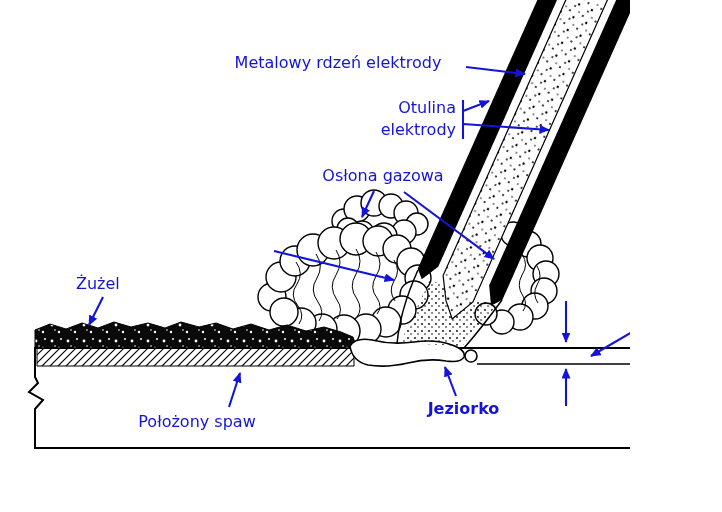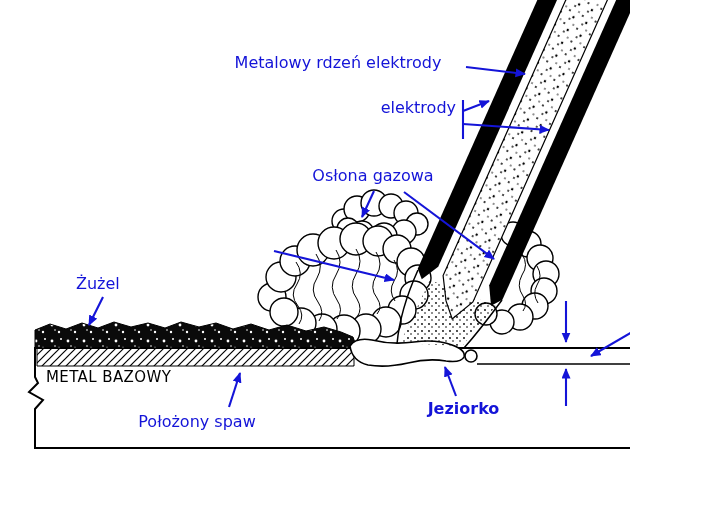--- a/index.html
+++ b/index.html
@@ -159,28 +159,28 @@
       <path d="M456,396 L445,367" marker-end="url(#ah)"></path>
       <path d="M632,332 L591,356" marker-end="url(#ah)"></path>
       <path d="M566,301 L566,342" marker-end="url(#ah)"></path>
       <path d="M566,406 L566,369" marker-end="url(#ah)"></path>
     </g>
   </svg>
 
   <div class="lbl c" style="left:210px;top:52px;width:256px;">Metalowy rdzeń elektrody</div>
 
   <div class="lbl r" style="left:348px;top:97px;width:108px;">
+    <div>Otulina</div>
     <div>elektrody</div>
   </div>
 
-  <div class="lbl c" style="left:298px;top:165px;width:150px;text-align:center;">Osłona gazowa</div>
+  <div class="lbl c" style="left:308px;top:165px;width:150px;text-align:center;">Osłona gazowa</div>
 
 
   <div class="lbl" style="left:76px;top:273px;">Żużel</div>
 
-  <div class="lbl-black" style="left:46px;top:368px;">METAL BAZOWY</div>
 
   <div class="lbl c" style="left:112px;top:411px;width:170px;">Położony spaw</div>
 
   <div class="lbl c" style="left:416px;top:398px;width:95px;font-weight:bold;">Jeziorko</div>
 
 
 </div>
 
 </body></html>

